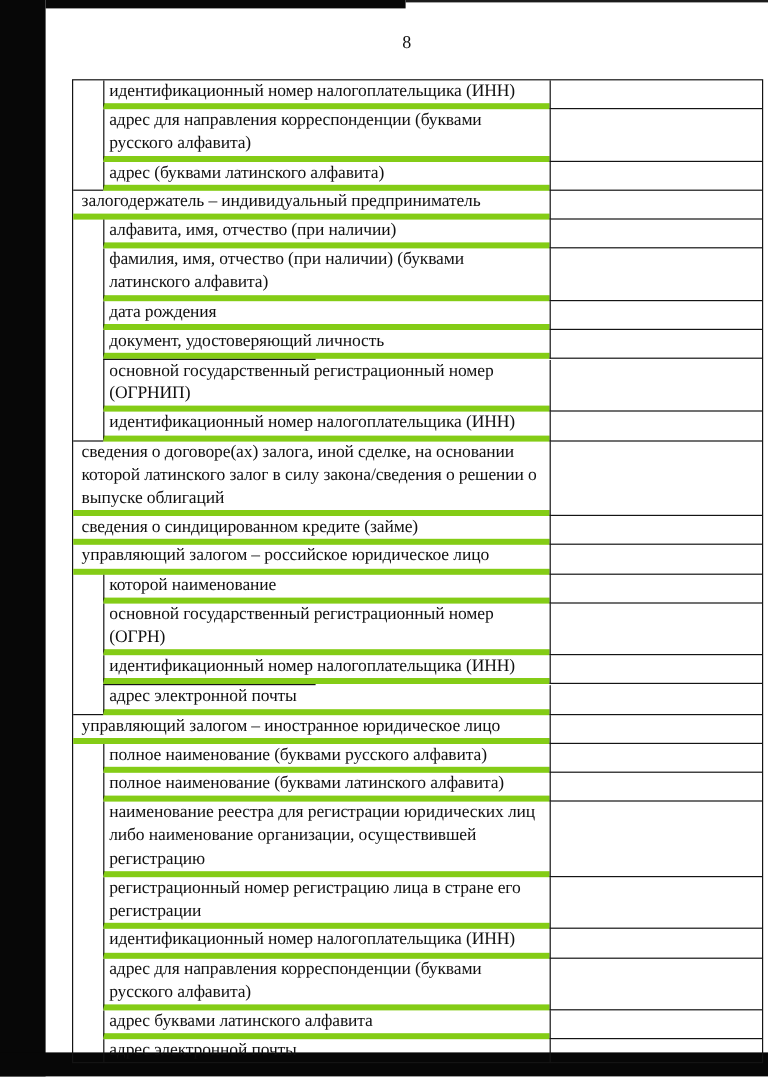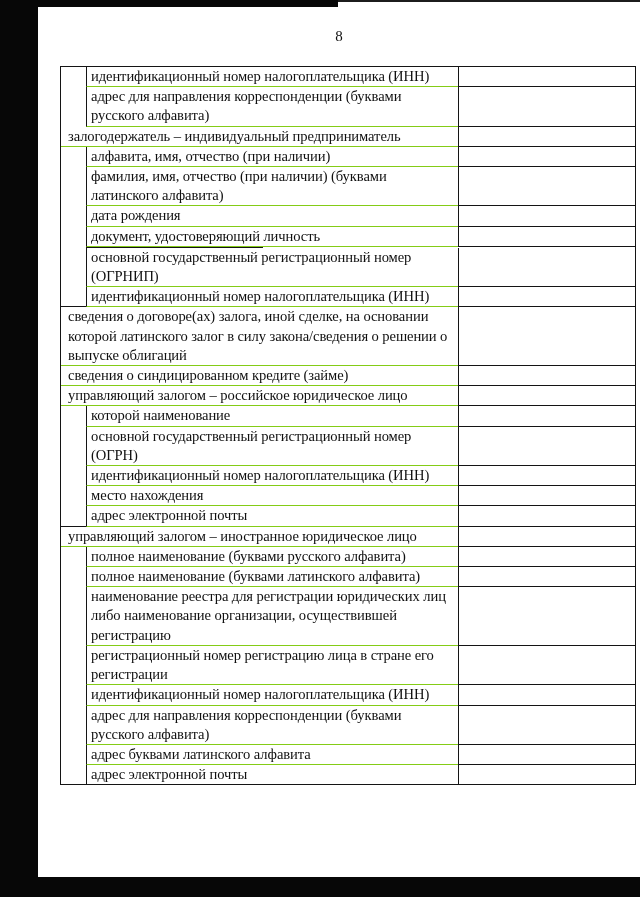--- a/index.html
+++ b/index.html
@@ -34,21 +34,21 @@
   .doc-table {
     position:absolute; left:60px; top:66px; width:576px;
     border:1px solid #141414;
     font-size:14.6px; line-height:19.2px; letter-spacing:-0.1px;
   }
   .row { display:flex; align-items:stretch; }
   .indent-cell { width:25px; flex:none; }
   .indent-cell.closed { border-bottom:1px solid #141414; }
   .label-cell {
     flex:1; padding:0 4px 0 7px;
-    border-bottom:1px solid #84cc16;
+    border-bottom:5px solid #84cc16;
   }
   .row.indented .label-cell { border-left:1px solid #141414; padding-left:4px; }
   .value-cell {
     width:177px; flex:none;
     border-left:1px solid #141414;
     border-bottom:1px solid #141414;
   }
   .row.last .label-cell,
   .row.last .value-cell,
   .row.last .indent-cell { border-bottom:none; }
@@ -66,20 +66,25 @@
       <div class="row indented">
         <div class="indent-cell"></div>
         <div class="label-cell">идентификационный номер налогоплательщика (ИНН)</div>
         <div class="value-cell"></div>
       </div>
       <div class="row indented">
         <div class="indent-cell"></div>
         <div class="label-cell">адрес для направления корреспонденции (буквами русского алфавита)</div>
         <div class="value-cell"></div>
       </div>
+      <div class="row indented">
+        <div class="indent-cell closed"></div>
+        <div class="label-cell">адрес (буквами латинского алфавита)</div>
+        <div class="value-cell"></div>
+      </div>
       <div class="row">
         <div class="label-cell">залогодержатель – индивидуальный предприниматель</div>
         <div class="value-cell"></div>
       </div>
       <div class="row indented">
         <div class="indent-cell"></div>
         <div class="label-cell">алфавита, имя, отчество (при наличии)</div>
         <div class="value-cell"></div>
       </div>
       <div class="row indented">
@@ -133,21 +138,20 @@
         <div class="label-cell">основной государственный регистрационный номер (ОГРН)</div>
         <div class="value-cell"></div>
       </div>
       <div class="row indented">
         <div class="indent-cell"></div>
         <div class="label-cell">идентификационный номер налогоплательщика (ИНН)</div>
         <div class="value-cell"></div>
       </div>
       <div class="row indented">
         <div class="indent-cell"></div>
-        <div class="label-cell">место нахождения</div>
         <div class="value-cell"></div>
       </div>
       <div class="row indented">
         <div class="indent-cell closed"></div>
         <div class="label-cell">адрес электронной почты</div>
         <div class="value-cell"></div>
       </div>
       <div class="row">
         <div class="label-cell">управляющий залогом – иностранное юридическое лицо</div>
         <div class="value-cell"></div>

